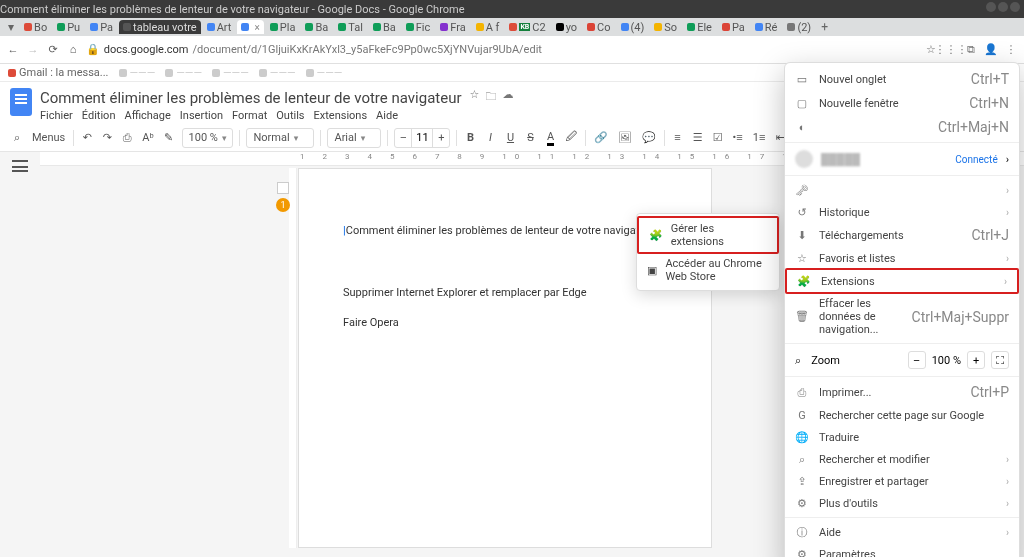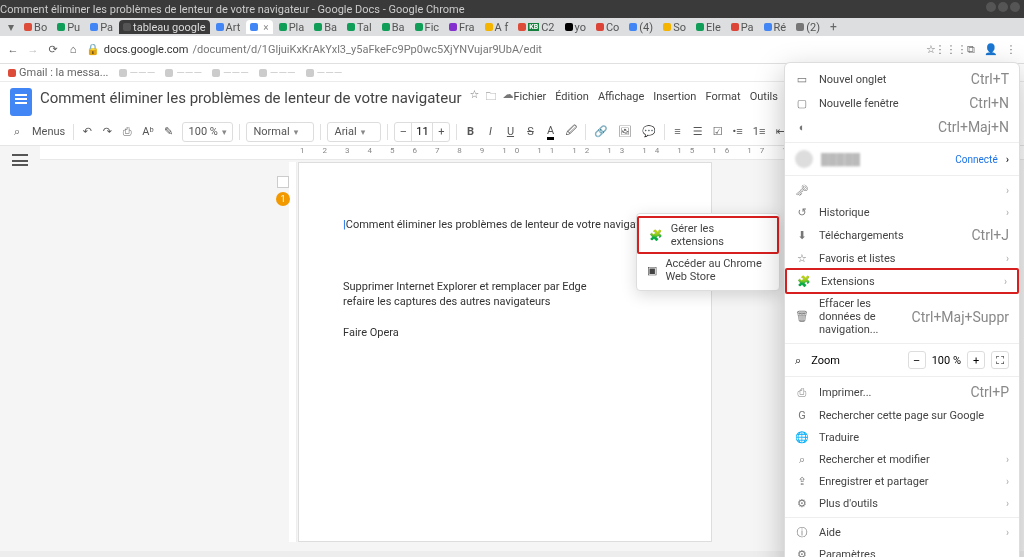--- a/index.html
+++ b/index.html
@@ -18,21 +18,21 @@
 .url{flex:1;display:flex;align-items:center;gap:4px;color:#777;font-size:11px}
 .url .lock{color:#777}
 .url .host{color:#333}
 .addrbar .iconbtn{width:14px;height:14px;color:#777;cursor:pointer;display:flex;align-items:center;justify-content:center}
 .bookmarks{height:18px;background:#fff;border-bottom:1px solid #ebebeb;display:flex;align-items:center;padding:0 8px;gap:10px;font-size:10px;color:#666;filter:blur(.3px)}
 .bookmarks .bm{display:flex;align-items:center;gap:3px;cursor:pointer}
 .bm .bfav{width:8px;height:8px;border-radius:2px;background:#ccc}
 .docs-header{background:#fff;padding:6px 10px 2px 10px;display:flex;align-items:flex-start;gap:8px}
 .docs-logo{width:22px;height:28px;background:#4285f4;border-radius:3px;position:relative}
 .docs-logo::after{content:"";position:absolute;left:5px;top:6px;right:5px;height:2px;background:#fff;box-shadow:0 4px 0 #fff,0 8px 0 #fff}
-.docs-title-block{display:flex;flex-direction:row}
+.docs-title-block{display:flex;flex-direction:column}
 .docs-title-row{display:flex;align-items:center;gap:8px}
 .docs-title{font-size:15px;color:#444}
 .docs-title-icons{display:flex;gap:6px;color:#777}
 .docs-menus{display:flex;gap:9px;font-size:11px;color:#444;margin-top:2px}
 .docs-menus span{cursor:pointer}
 .toolbar{background:#fff;border-bottom:1px solid #e5e5e5;height:28px;display:flex;align-items:center;padding:0 10px;gap:6px}
 .tb-btn{min-width:14px;height:18px;display:flex;align-items:center;justify-content:center;color:#555;cursor:pointer;padding:0 2px;border-radius:3px}
 .tb-sep{width:1px;height:16px;background:#e0e0e0}
 .tb-sel{border:1px solid #ddd;border-radius:3px;height:20px;display:flex;align-items:center;padding:0 6px;gap:4px;font-size:11px;color:#555}
 .tb-sel .dd{color:#888;font-size:9px}
@@ -91,21 +91,21 @@
     <div class="tab">
       <span class="fav" style="background: rgb(15, 157, 88);"></span>
       <span>Pu</span>
     </div>
     <div class="tab">
       <span class="fav" style="background: rgb(66, 133, 244);"></span>
       <span>Pa</span>
     </div>
     <div class="tab" style="background: rgb(58, 58, 58); color: rgb(221, 221, 221);">
       <span class="fav" style="background: rgb(85, 85, 85);"></span>
-      <span>tableau google</span>
+      <span>tableau votre</span>
     </div>
     <div class="tab">
       <span class="fav" style="background: rgb(66, 133, 244);"></span>
       <span>Art</span>
     </div>
     <div class="tab active">
       <span class="fav" style="background: rgb(66, 133, 244);"></span>
       <span></span>
       <span class="close">×</span>
     </div>
@@ -307,21 +307,20 @@
   <div class="page-vruler"></div>
   <div class="side-marks">
     <div class="sq"></div>
     <div class="badge">1</div>
   </div>
   <div class="page">
     <p><span class="cursor">|</span><span>Comment éliminer les problèmes de lenteur de votre navigateur ?</span></p>
     <br>
     <br><br>
     <p>Supprimer Internet Explorer et remplacer par Edge</p>
-    <p>refaire les captures des autres navigateurs</p>
     <br>
     <p>Faire Opera</p>
   </div>
 </div>
 
 <div class="submenu">
   <div class="item hl">
     <span>🧩</span>
     <span>Gérer les extensions</span>
   </div>

